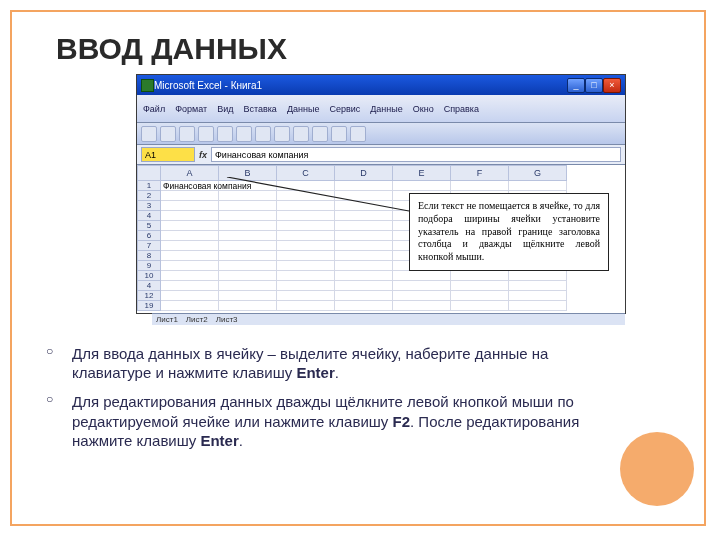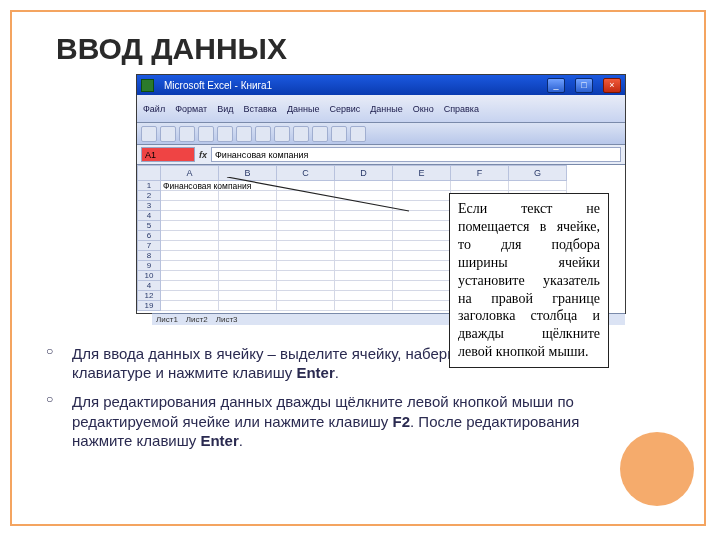--- a/index.html
+++ b/index.html
@@ -24,21 +24,21 @@
   width: 490px; height: 240px;
   border: 1px solid #3a3a3a;
   background: #d4d0c8;
 }
 .ex-titlebar {
   height: 20px;
   background: linear-gradient(#1b59e0, #0a3bb0);
   display: flex; align-items: center;
   padding: 0 4px;
   color: #fff; font-size: 10px;
-  gap: 10px;
+  gap: 0;
 }
 .ex-titlebar .ico { width: 13px; height: 13px; background: #2b7a2b; border: 1px solid #0e4d0e; }
 .ex-titlebar .spacer { flex: 1; }
 .winbtn { width: 18px; height: 15px; background: linear-gradient(#6fa0ff,#2a5fd0); border: 1px solid #0a2a70; color:#fff; font-size:9px; display:flex; align-items:center; justify-content:center; border-radius:2px;}
 .winbtn.close { background: linear-gradient(#f05a3a,#c22a10); border-color:#7a1500;}
 .ex-menubar {
   height: 28px;
   background: linear-gradient(#e8ecf7,#c7d3f0);
   border-bottom: 1px solid #7a8aaa;
   display: flex; gap: 10px; padding: 0 6px;
@@ -53,21 +53,21 @@
   align-items: center;
 }
 .tb { width: 16px; height: 16px; background: #e0e6f3; border: 1px solid #a0aed0; border-radius:2px;}
 .ex-formula {
   height: 20px;
   background: #e7ecf7;
   border-bottom: 1px solid #7a8aaa;
   display: flex; align-items: center;
   font-size: 9px; padding: 0 4px; gap: 4px;
 }
-.namebox { width: 54px; height: 15px; background: #ef4444; border: 1px solid #9aa7c7; padding: 0 3px; display:flex; align-items:center;}
+.namebox { width: 54px; height: 15px; background: #fde047; border: 1px solid #9aa7c7; padding: 0 3px; display:flex; align-items:center;}
 .fx { font-style: italic; font-weight: bold; color: #333; }
 .fxinput { flex: 1; height: 15px; background: #fff; border: 1px solid #9aa7c7; padding: 0 3px; display:flex; align-items:center;}
 .ex-grid {
   position: relative;
   height: 148px;
   background: #fff;
   display: flex;
 }
 .rowhdrs { width: 24px; display: flex; flex-direction: column; }
 .corner { height: 16px; background: #e3e8f4; border: 1px solid #b8c2dd; }
@@ -76,26 +76,26 @@
 .colhdrs { display: flex; height: 16px; }
 .ch { width: 58px; background: #e3e8f4; border: 1px solid #b8c2dd; border-left:none; font-size: 9px; color:#2a3a6a; display:flex; align-items:center; justify-content:center;}
 .rows { flex: 1; }
 .row { display: flex; height: 10px; }
 .cell { width: 58px; border-right: 1px solid #d4d8e6; border-bottom: 1px solid #d4d8e6; font-size: 8.5px; padding-left: 2px; overflow: visible; white-space: nowrap;}
 .cell.first { position: relative; z-index: 2; }
 .ex-status { height: 12px; background: #dbe3f4; border-top: 1px solid #7a8aaa; font-size: 8px; color:#333; display:flex; align-items:center; padding:0 4px; gap:8px;margin-left:15px;}
 .callout {
   position: absolute;
   right: 16px; top: 28px;
-  width: 160px;
+  width: 200px;
   background: #fff;
   border: 1.2px solid #222;
   padding: 6px 8px;
   font-family: 'Times New Roman', serif;
-  font-size: 14px; line-height: 1.28;
+  font-size: 10px; line-height: 1.28;
   text-align: justify;
   z-index: 5;
 }
 .callout-line {
   position: absolute;
   left: 32px; top: 12px;
   width: 240px; height: 42px;
   z-index: 4;
   pointer-events: none;
 }

